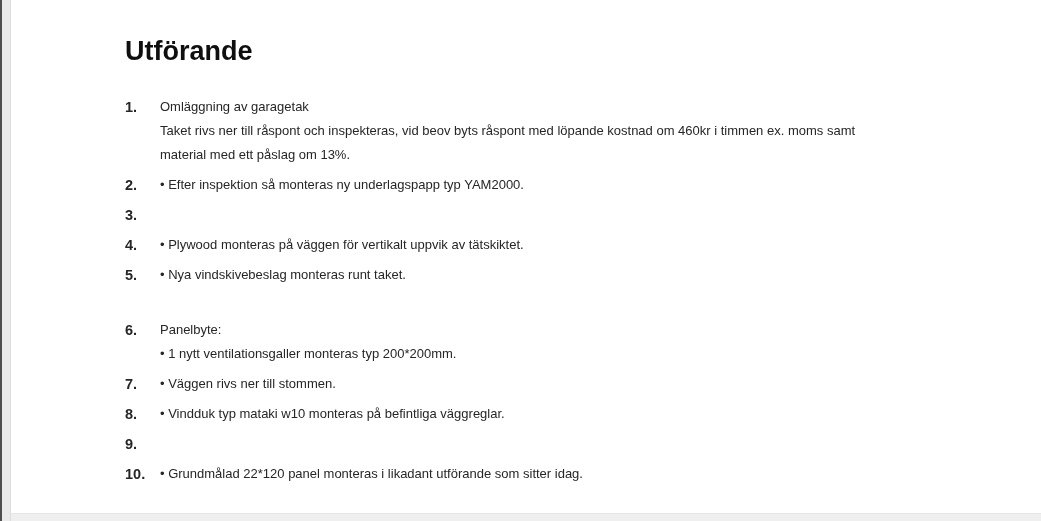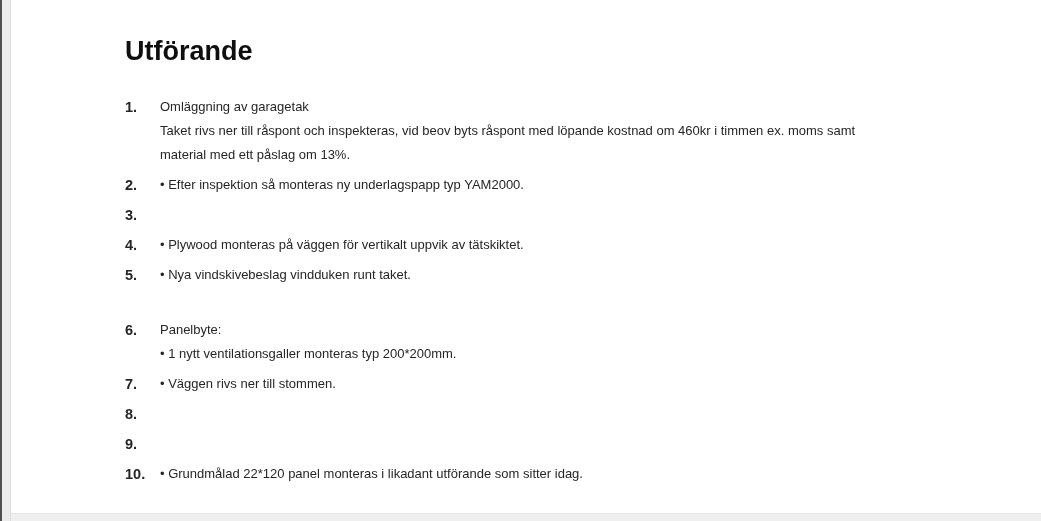--- a/index.html
+++ b/index.html
@@ -104,38 +104,41 @@
       </div>
       <div class="row">
         <div class="num">4.</div>
         <div class="body-lines">
           <div class="line">• Plywood monteras på väggen för vertikalt uppvik av tätskiktet.</div>
         </div>
       </div>
       <div class="row">
         <div class="num">5.</div>
         <div class="body-lines">
-          <div class="line">• Nya vindskivebeslag vindduken runt taket.</div>
+          <div class="line">• Nya vindskivebeslag monteras runt taket.</div>
         </div>
       </div>
       <div class="row gap-before">
         <div class="num">6.</div>
         <div class="body-lines">
           <div class="line">Panelbyte:</div>
           <div class="line">• 1 nytt ventilationsgaller monteras typ 200*200mm.</div>
         </div>
       </div>
       <div class="row">
         <div class="num">7.</div>
         <div class="body-lines">
           <div class="line">• Väggen rivs ner till stommen.</div>
         </div>
       </div>
       <div class="row">
         <div class="num">8.</div>
+        <div class="body-lines">
+          <div class="line">• Vindduk typ mataki w10 monteras på befintliga väggreglar.</div>
+        </div>
       </div>
       <div class="row">
         <div class="num">9.</div>
       </div>
       <div class="row">
         <div class="num">10.</div>
         <div class="body-lines">
           <div class="line">• Grundmålad 22*120 panel monteras i likadant utförande som sitter idag.</div>
         </div>
       </div>

